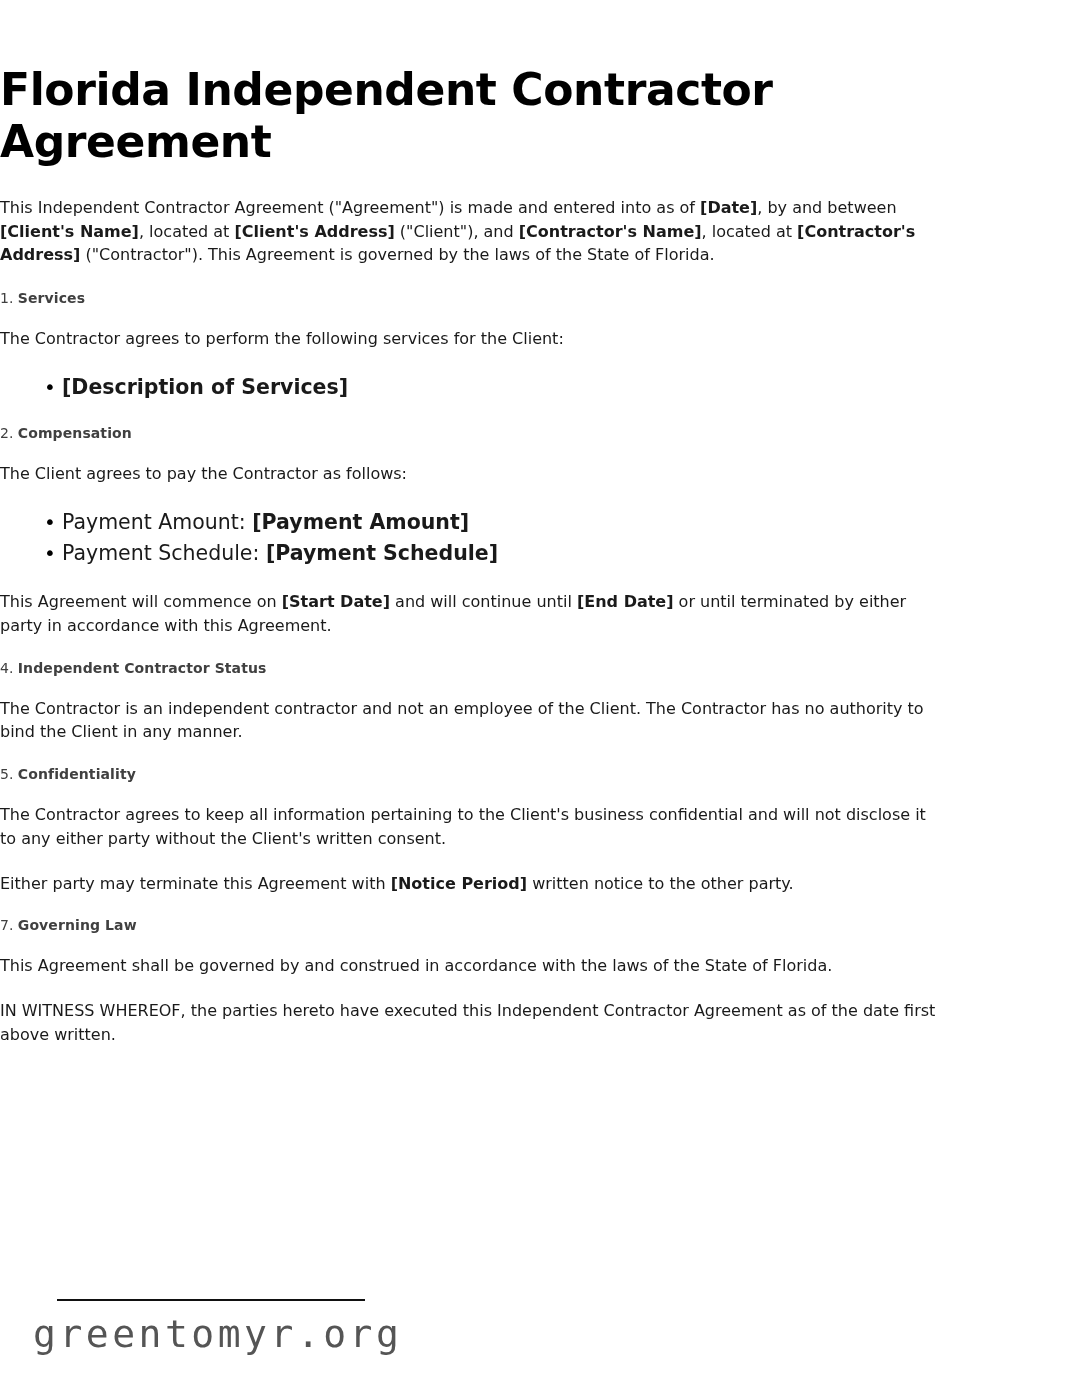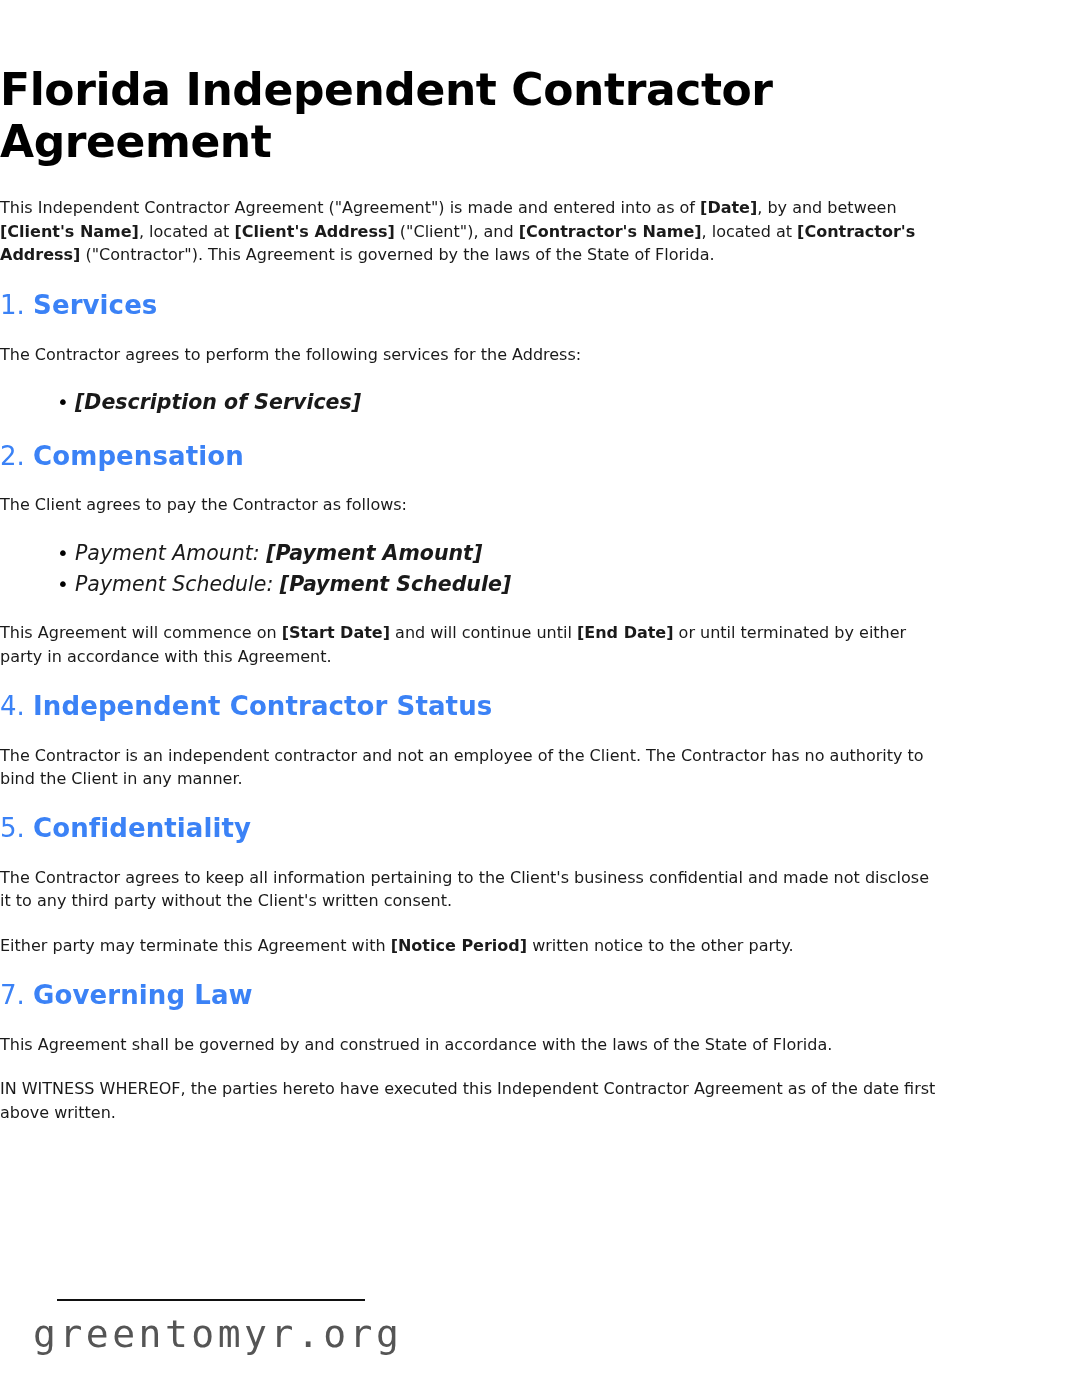--- a/index.html
+++ b/index.html
@@ -55,39 +55,38 @@
     margin: 0 0 21px 0;
     color: #1a1a1a;
     font-weight: 400;
   }
 
   p.intro {
     margin-bottom: 22px;
   }
 
   h2.section-heading {
-    font-size: 26px;
+    font-size: 14px;
     line-height: 1.3;
     margin: 0 0 20px 0;
     font-weight: 400;
-    color: #3b82f6;
+    color: #404040;
   }
   h2.section-heading .num {
     font-weight: 400;
   }
   h2.section-heading .ttl {
     font-weight: 700;
     letter-spacing: 0.1px;
   }
 
   ul.bullets {
-    margin: 0 0 21px 0;
-    padding: 0 0 0 57px;
+    margin: 0 0 21px 8px;
+    padding: 0 0 0 36px;
     list-style: none;
-    font-style: italic;
   }
   ul.bullets li {
     font-size: 20.5px;
     line-height: 1.52;
     color: #1a1a1a;
     position: relative;
     padding-left: 18px;
   }
   ul.bullets li::before {
     content: "\2022";
@@ -142,35 +141,35 @@
 <div class="page">
 
   <h1 class="doc-title">Florida Independent Contractor Agreement</h1>
 
   <div class="body-block">
 
     <p class="para intro"><span>This Independent Contractor Agreement ("Agreement") is made and entered into as of </span><b>[Date]</b><span>, by and between </span><b>[Client's Name]</b><span>, located at </span><b>[Client's Address]</b><span> ("Client"), and </span><b>[Contractor's Name]</b><span>, located at </span><b>[Contractor's Address]</b><span> ("Contractor"). This Agreement is governed by the laws of the State of Florida.</span></p>
 
     <div>
         <h2 class="section-heading"><span class="num">1. </span><span class="ttl">Services</span></h2>
-        <p class="para">The Contractor agrees to perform the following services for the Address:</p>
+        <p class="para">The Contractor agrees to perform the following services for the Client:</p>
         <ul class="bullets">
           <li><b>[Description of Services]</b></li>
         </ul>
         <h2 class="section-heading"><span class="num">2. </span><span class="ttl">Compensation</span></h2>
         <p class="para">The Client agrees to pay the Contractor as follows:</p>
         <ul class="bullets">
           <li><span>Payment Amount: </span><b>[Payment Amount]</b></li>
           <li><span>Payment Schedule: </span><b>[Payment Schedule]</b></li>
         </ul>
         <p class="para"><span>This Agreement will commence on </span><b>[Start Date]</b><span> and will continue until </span><b>[End Date]</b><span> or until terminated by either party in accordance with this Agreement.</span></p>
         <h2 class="section-heading"><span class="num">4. </span><span class="ttl">Independent Contractor Status</span></h2>
         <p class="para">The Contractor is an independent contractor and not an employee of the Client. The Contractor has no authority to bind the Client in any manner.</p>
         <h2 class="section-heading"><span class="num">5. </span><span class="ttl">Confidentiality</span></h2>
-        <p class="para">The Contractor agrees to keep all information pertaining to the Client's business confidential and made not disclose it to any third party without the Client's written consent.</p>
+        <p class="para">The Contractor agrees to keep all information pertaining to the Client's business confidential and will not disclose it to any either party without the Client's written consent.</p>
         <p class="para"><span>Either party may terminate this Agreement with </span><b>[Notice Period]</b><span> written notice to the other party.</span></p>
         <h2 class="section-heading"><span class="num">7. </span><span class="ttl">Governing Law</span></h2>
         <p class="para">This Agreement shall be governed by and construed in accordance with the laws of the State of Florida.</p>
       </div>
 
     <p class="para">IN WITNESS WHEREOF, the parties hereto have executed this Independent Contractor Agreement as of the date first above written.</p>
 
   </div>
 
   <div class="footer">

